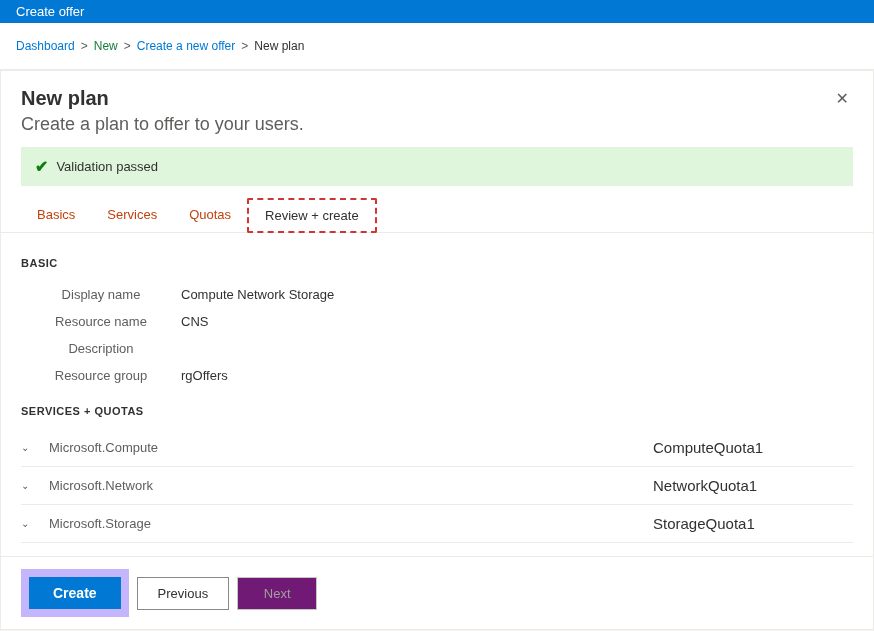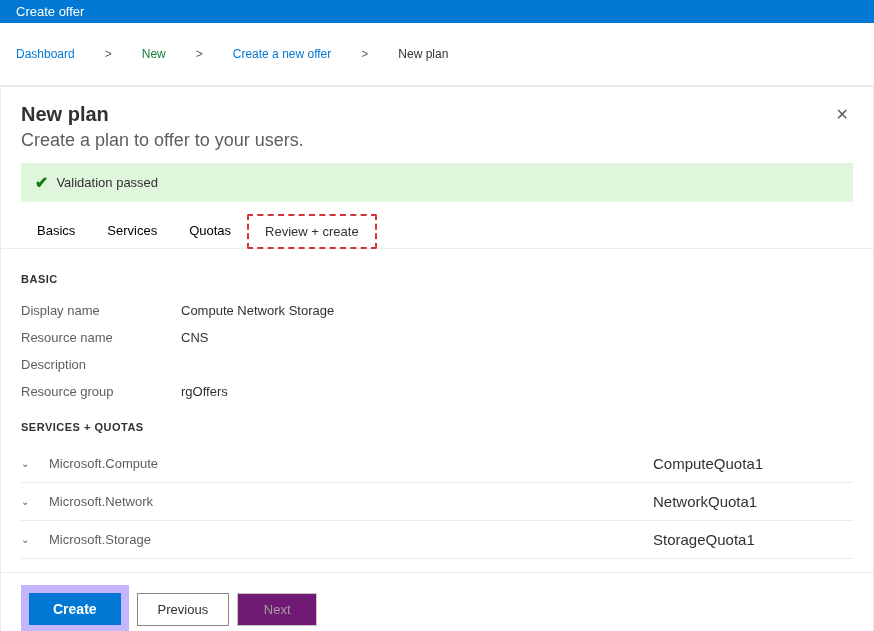--- a/index.html
+++ b/index.html
@@ -9,26 +9,25 @@
       background: #0078d4;
       color: white;
       padding: 4px 16px;
       font-size: 13px;
       display: flex;
       align-items: center;
     }
     .breadcrumb {
       display: flex;
       align-items: center;
-      padding: 24px 16px;
+      padding: 16px 16px;
       font-size: 12px;
       color: #0078d4;
       background: white;
       border-bottom: 1px solid #edebe9;
-      gap: 24px;
     }
     .breadcrumb span { color: #323130; }
     .breadcrumb .sep { margin: 0 6px; color: #605e5c; }
 
     .panel {
       background: white;
       margin: 0;
       min-height: 560px;
       position: relative;
       border: 1px solid #edebe9;
@@ -81,21 +80,21 @@
       display: flex;
       padding: 0 20px;
       border-bottom: 1px solid #edebe9;
       gap: 0;
       margin-top: 4px;
     }
     .tab {
       padding: 8px 16px;
       font-size: 13px;
       cursor: pointer;
-      color: #000000;
+      color: #c2410c;
       border: none;
       background: none;
       border-bottom: 2px solid transparent;
       white-space: nowrap;
     }
     .tab.active {
       color: #323130;
       border: 2px dashed #d13438;
       border-radius: 2px;
       margin-bottom: -1px;
@@ -112,20 +111,21 @@
       text-transform: uppercase;
       letter-spacing: 0.5px;
       margin-bottom: 12px;
       margin-top: 4px;
     }
 
     .field-row {
       display: flex;
       padding: 6px 0;
       border-bottom: none;
+      text-align: center;
     }
     .field-label {
       width: 160px;
       color: #605e5c;
       font-size: 13px;
       flex-shrink: 0;
     }
     .field-value {
       color: #323130;
       font-size: 13px;

